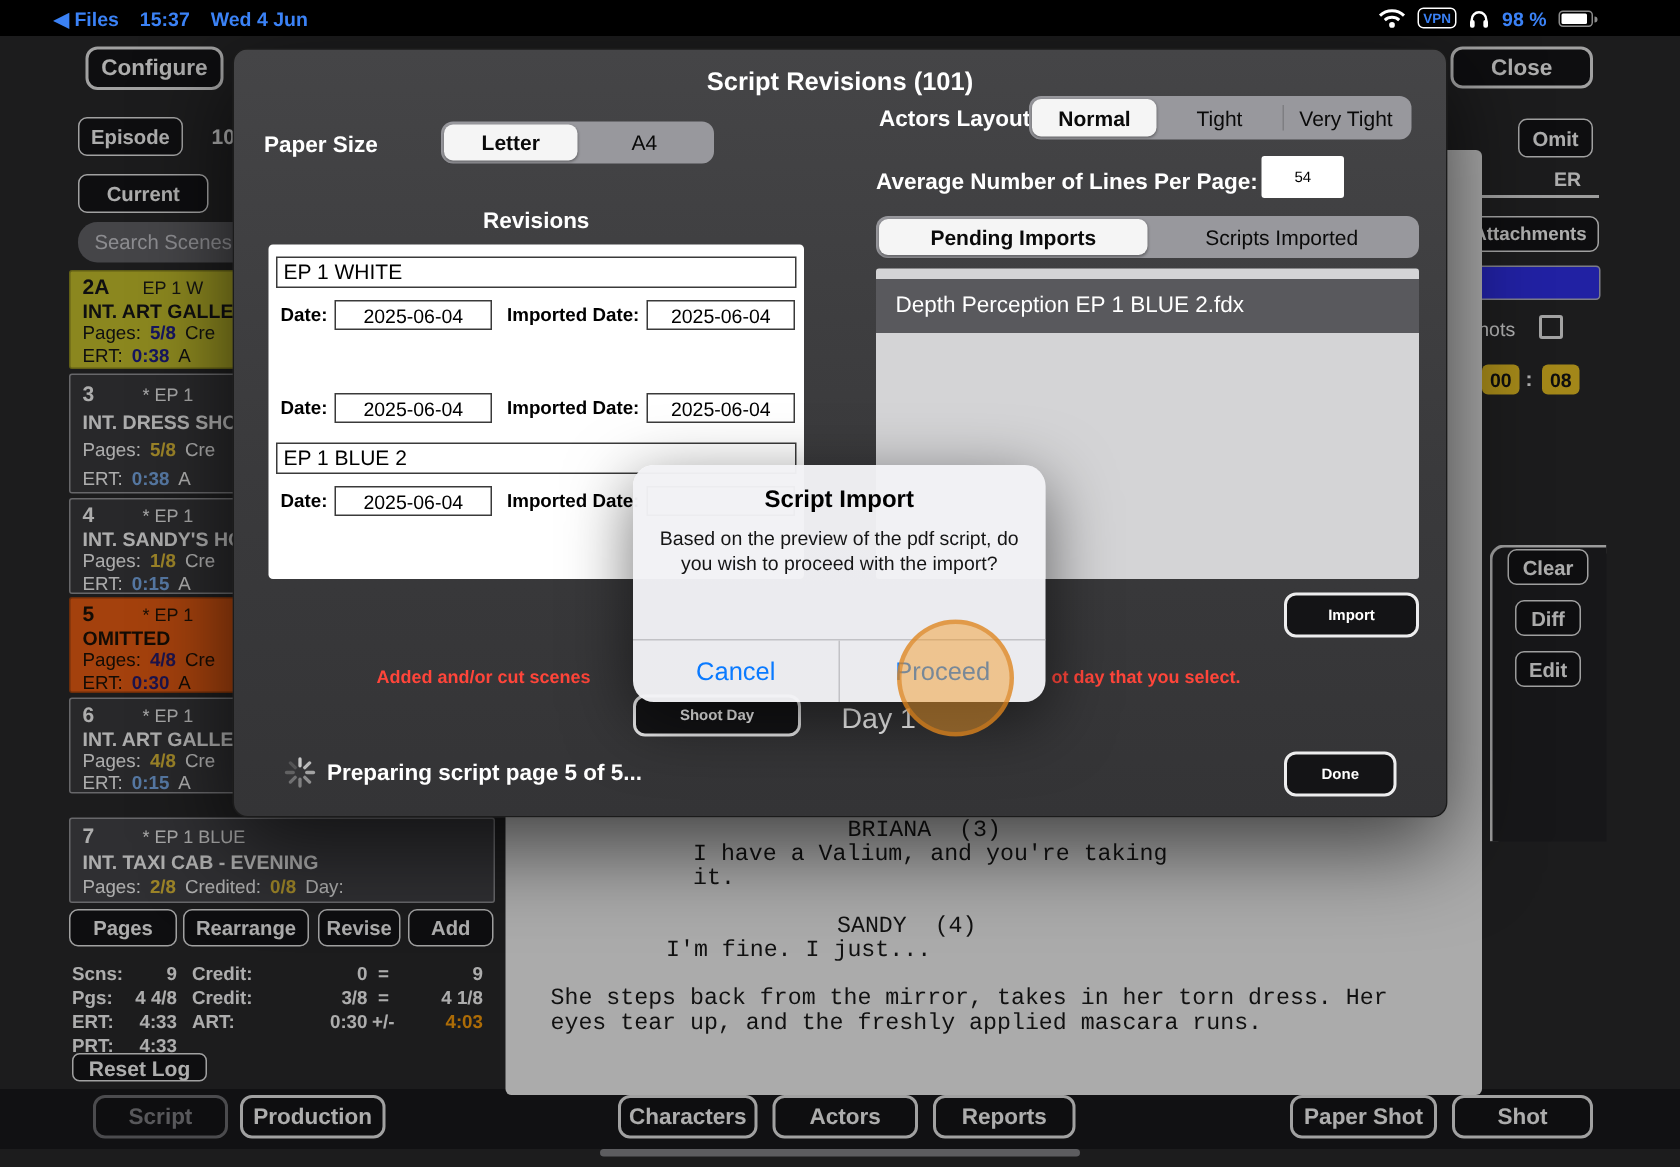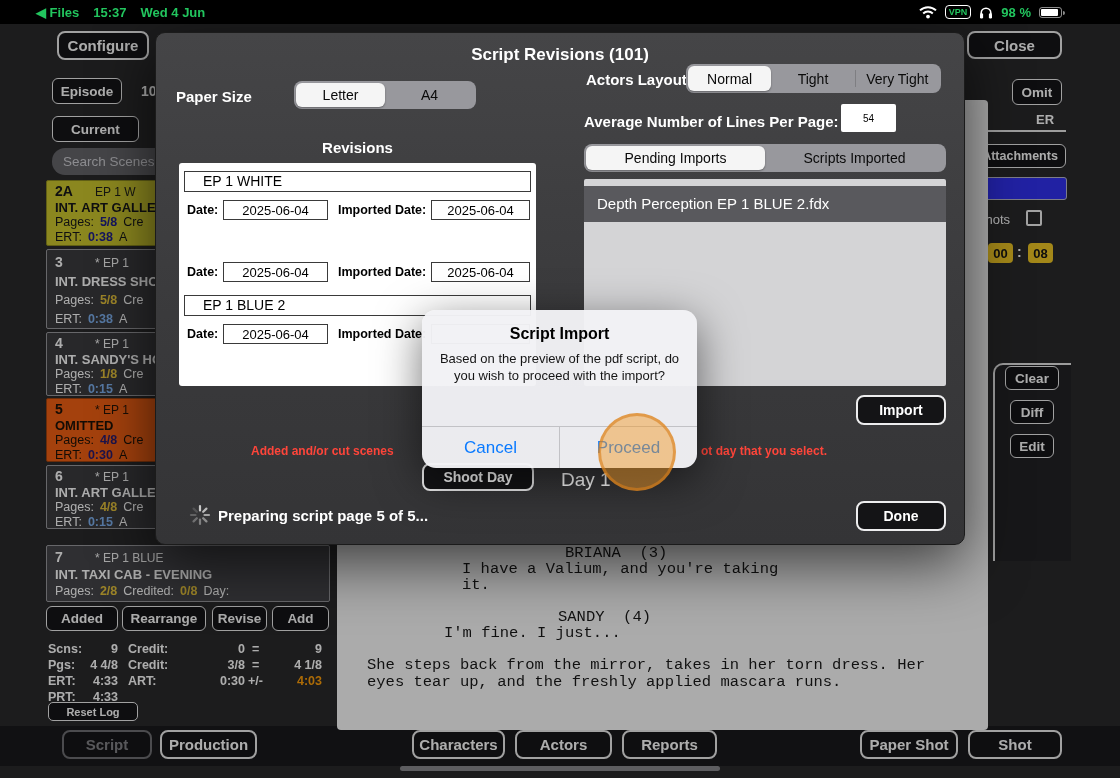--- a/index.html
+++ b/index.html
@@ -2,21 +2,21 @@
 <html><head>
 <meta charset="utf-8">
 <style>
   *{margin:0;padding:0;box-sizing:border-box}
   html,body{background:#000}
   body{font-family:"Liberation Sans",sans-serif;-webkit-font-smoothing:antialiased}
   #screen{position:relative;width:1120px;height:778px;background:#060606;overflow:hidden}
   .abs{position:absolute}
 
   
-  .statusbar{position:absolute;left:0;top:0;width:1120px;height:24px;background:#000;color:#22c55e;
+  .statusbar{position:absolute;left:0;top:0;width:1120px;height:24px;background:#000;color:#3b82f6;
     display:flex;align-items:center;justify-content:space-between;padding:0 58px 0 36px;font-size:13px;font-weight:bold;z-index:500}
   .sb-left{display:flex;gap:14px;align-items:center}
   .sb-right{display:flex;gap:8px;align-items:center}
   .vpn{border:1px solid #fff;border-radius:4px;font-size:9px;padding:0 3px;line-height:12px}
   .batt{display:inline-block;width:23px;height:11px;border:1px solid rgba(255,255,255,.55);border-radius:3px;position:relative;padding:1px}
   .batt::after{content:"";position:absolute;right:-4px;top:3px;width:2px;height:4px;background:rgba(255,255,255,.55);border-radius:0 2px 2px 0}
   .batt-fill{display:block;height:100%;width:92%;background:#fff;border-radius:1px}
 
   
   .appbg{position:absolute;left:0;top:24px;right:0;bottom:0;background:#2a2a2c}
@@ -70,31 +70,31 @@
   #dim{position:absolute;left:0;top:24px;right:0;bottom:0;background:rgba(0,0,0,.32);z-index:40}
 
   
   #modal{position:absolute;left:155px;top:32px;width:810px;height:513px;border-radius:10px;z-index:100;
     background:linear-gradient(180deg,#454547 0%,#3a3a3c 55%,#343436 100%);border:1px solid #1b1b1b;
     box-shadow:0 18px 60px rgba(0,0,0,.65);color:#fff}
   #modal .mtitle{position:absolute;left:0;top:12px;width:100%;text-align:center;font-size:17px;font-weight:bold}
   #modal .mlabel{position:absolute;font-size:15px;font-weight:bold;white-space:nowrap}
   .seg{position:absolute;display:flex;background:#98989d;border-radius:8px;padding:2px;align-items:stretch}
   .seg .opt{flex:1;display:flex;align-items:center;justify-content:center;font-size:14px;color:#0a0a0a;border-radius:6px;white-space:nowrap}
-  .seg .opt.on{background:#f5f5f5;font-weight:normal;box-shadow:0 1px 2px rgba(0,0,0,.35)}
+  .seg .opt.on{background:#f5f5f5;font-weight:bold;box-shadow:0 1px 2px rgba(0,0,0,.35)}
   .seg .sep{width:1px;background:#7e7e82;margin:4px 0}
   .avgfield{position:absolute;background:#fff;color:#000;font-size:10px;display:flex;align-items:center;justify-content:center;border-radius:2px}
   .revpanel{position:absolute;left:23px;top:130px;width:357px;height:223px;background:#fff;border-radius:3px;color:#000}
-  .rname{position:absolute;left:5px;width:347px;height:21px;border:1px solid #3a3a3a;font-size:14px;line-height:19px;padding-left:18px;background:#fff;white-space:nowrap;overflow:hidden}
+  .rname{position:absolute;left:5px;width:347px;height:21px;border:1px solid #3a3a3a;font-size:14px;line-height:19px;padding-left:4px;background:#fff;white-space:nowrap;overflow:hidden}
   .rlabel{position:absolute;font-size:12.5px;font-weight:bold;color:#000;white-space:nowrap}
   .rfield{position:absolute;height:20px;border:1px solid #3a3a3a;background:#fff;font-size:13px;display:flex;align-items:center;justify-content:center}
   .listpanel{position:absolute;left:428px;top:146px;width:362px;height:207px;background:#d4d4d6;border-radius:2px;overflow:hidden}
   .listrow{position:absolute;left:0;top:7px;width:362px;height:36px;background:#59595d;color:#fff;font-size:15px;line-height:36px;padding-left:13px;white-space:nowrap}
   .warn{position:absolute;color:#ff453a;font-size:12px;font-weight:bold;white-space:nowrap}
-  .mbtn{position:absolute;background:#141416;border:2px solid #ededee;border-radius:8px;color:#fff;font-weight:bold;font-size:14px;
+  .mbtn{position:absolute;background:#141416;border:2px solid #ededee;border-radius:8px;color:#fff;font-weight:bold;font-size:10px;
     display:flex;align-items:center;justify-content:center;cursor:pointer}
   .dayval{position:absolute;font-size:19px;color:#fff;white-space:nowrap}
   .progress{position:absolute;font-size:15px;font-weight:bold;color:#fff;white-space:nowrap}
 
   
   #alert{position:absolute;left:422px;top:310px;width:275px;height:158px;border-radius:14px;z-index:200;
     background:rgba(242,242,245,.97);box-shadow:0 12px 45px rgba(0,0,0,.55);color:#000;overflow:hidden}
   #alert .atitle{position:absolute;left:0;top:15px;width:100%;text-align:center;font-size:16px;font-weight:bold}
   #alert .amsg{position:absolute;left:15px;top:40px;width:245px;text-align:center;font-size:13px;line-height:17px;color:#151515}
   #alert .arow{position:absolute;left:0;top:116px;width:100%;height:42px;border-top:1px solid #c2c2c6;display:flex}
@@ -194,21 +194,21 @@
     <div class="l"><span>Pages:</span><span class="pv">4/8</span><span>Cre</span></div>
     <div class="l"><span>ERT:</span><span class="ev">0:15</span><span>A</span></div>
   </div>
 
   <div class="card sel" style="top:545px;height:57px">
     <div class="l"><span class="num">7</span><span class="rev">* EP 1 BLUE</span></div>
     <div class="l title">INT. TAXI CAB - EVENING</div>
     <div class="l"><span>Pages:</span><span class="pv">2/8</span><span>Credited:</span><span class="pv">0/8</span><span>Day:</span></div>
   </div>
 
-  <div class="btn sm" style="left:46px;top:606px;width:72px;height:25px">Added</div>
+  <div class="btn sm" style="left:46px;top:606px;width:72px;height:25px">Pages</div>
   <div class="btn sm" style="left:122px;top:606px;width:84px;height:25px">Rearrange</div>
   <div class="btn sm" style="left:212px;top:606px;width:55px;height:25px">Revise</div>
   <div class="btn sm" style="left:272px;top:606px;width:57px;height:25px">Add</div>
 
   <div class="stat" style="top:642px">
     <span style="left:3px">Scns:</span>
       <span class="rt" style="left:25px;width:48px">9</span>
     <span style="left:83px">Credit:</span>
       <span class="rt" style="left:150px;width:50px">0</span>
     <span style="left:207px">=</span>
@@ -227,21 +227,21 @@
       <span class="rt" style="left:25px;width:48px">4:33</span>
     <span style="left:83px">ART:</span>
       <span class="rt" style="left:150px;width:50px">0:30</span>
     <span style="left:203px">+/-</span>
       <span class="rt org" style="left:225px;width:52px">4:03</span>
   </div>
   <div class="stat" style="top:690px">
     <span style="left:3px">PRT:</span>
       <span class="rt" style="left:25px;width:48px">4:33</span>
   </div>
-  <div class="btn sm" style="left:48px;top:702px;width:90px;height:19px;font-size:11px;border-radius:5px">Reset Log</div>
+  <div class="btn sm" style="left:48px;top:702px;width:90px;height:19px;font-size:14px;border-radius:5px">Reset Log</div>
 
   <div class="scriptpanel"></div>
   <div class="mono" style="left:565px;top:544px">BRIANA  (3)</div>
   <div class="mono" style="left:462px;top:560px">I have a Valium, and you're taking</div>
   <div class="mono" style="left:462px;top:576px">it.</div>
   <div class="mono" style="left:558px;top:608px">SANDY  (4)</div>
   <div class="mono" style="left:444px;top:624px">I'm fine. I just...</div>
   <div class="mono" style="left:367px;top:656px">She steps back from the mirror, takes in her torn dress. Her</div>
   <div class="mono" style="left:367px;top:673px">eyes tear up, and the freshly applied mascara runs.</div>
 
@@ -328,21 +328,21 @@
         <line x1="20" y1="11" x2="15.5" y2="11" opacity=".75"></line>
         <line x1="17.4" y1="17.4" x2="14.2" y2="14.2" opacity=".6"></line>
         <line x1="11" y1="20" x2="11" y2="15.5" opacity=".5"></line>
         <line x1="4.6" y1="17.4" x2="7.8" y2="14.2" opacity=".4"></line>
         <line x1="2" y1="11" x2="6.5" y2="11" opacity=".3"></line>
         <line x1="4.6" y1="4.6" x2="7.8" y2="7.8" opacity=".2"></line>
       </g>
     </svg>
     <div class="progress" style="left:62px;top:474px">Preparing script page  5 of 5...</div>
 
-    <div class="mbtn" style="left:700px;top:468px;width:90px;height:30px">Done</div>
+    <div class="mbtn" style="left:700px;top:468px;width:75px;height:30px">Done</div>
   </div>
 
   <div id="alert">
     <div class="atitle">Script Import</div>
     <div class="amsg">Based on the preview of the pdf script, do you wish to proceed with the import?</div>
     <div class="arow">
       <div class="acell">Cancel</div>
       <div class="avsep"></div>
       <div class="acell">Proceed</div>
     </div>

